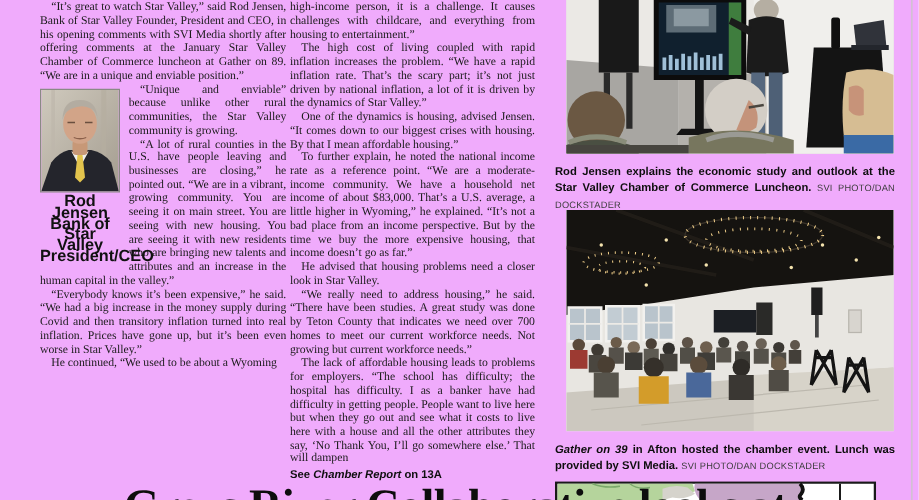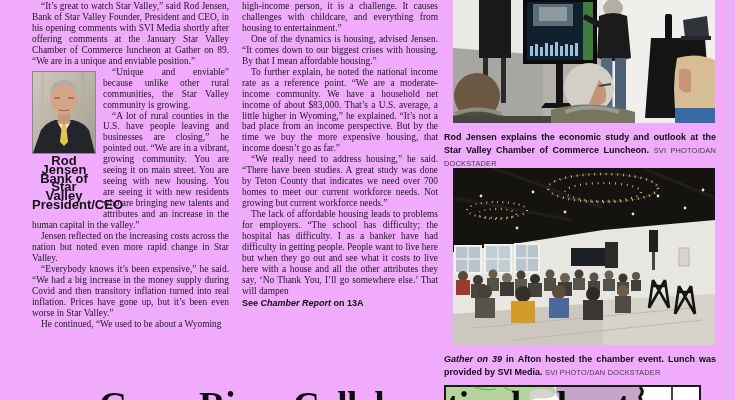--- a/index.html
+++ b/index.html
@@ -4,21 +4,21 @@
 <style>
   html,body{margin:0;padding:0;}
   .page{
     position:relative;width:735px;height:400px;background:#f0abfc;
     overflow:hidden;font-family:"Liberation Serif",serif;color:#161616;
   }
   
   .col{position:absolute;top:1px;font-size:9.4px;line-height:10.95px;
        text-align:justify;color:#1a1a1a;}
   #col1{left:32px;width:197px;height:398px;overflow:hidden;}
-  #col2{left:242px;width:196px;height:386px;overflow:hidden;}
+  #col2{left:232px;width:196px;height:386px;overflow:hidden;}
   .col p{margin:0;text-indent:9px;}
   .col p.noindent{text-indent:0;}
   
   .portrait-float{float:left;width:64px;margin:4px 7px 2px 0;}
   .portrait-float svg{display:block;border:1px solid #8a8a85;}
   .portrait-cap{margin-top:3px;font-family:"Liberation Sans",sans-serif;
     font-weight:bold;font-size:13px;line-height:8.9px;text-align:center;color:#111;}
   
   .jumpline{margin-top:1px;text-align:left;font-family:"Liberation Sans",sans-serif;
     font-weight:bold;font-size:9px;color:#0f0f0f;}
@@ -73,29 +73,30 @@
       </svg>
       <div class="portrait-cap">
         <div>Rod Jensen</div>
         <div>Bank of Star Valley</div>
         <div>President/CEO</div>
       </div>
     </div>
 
     <p>“Unique and enviable” because unlike other rural communities, the Star Valley community is growing.</p>
     <p>“A lot of rural counties in the U.S. have people leaving and businesses are closing,” he pointed out. “We are in a vibrant, growing community. You are seeing it on main street. You are seeing with new housing. You are seeing it with new residents who are bringing new talents and attributes and an increase in the human capital in the valley.”</p>
-    <p>Jensen reflected on the increasing costs across the nation but noted even more rapid change in Star Valley.</p>
     <p>“Everybody knows it’s been expensive,” he said. “We had a big increase in the money supply during Covid and then transitory inflation turned into real inflation. Prices have gone up, but it’s been even worse in Star Valley.”</p>
     <p>He continued, “We used to be about a Wyoming</p>
   </div>
 
   <div class="col" id="col2">
     <p class="noindent">high-income person, it is a challenge. It causes challenges with childcare, and everything from housing to entertainment.”</p>
+    <p>The high cost of living coupled with rapid inflation increases the problem. “We have a rapid inflation rate. That’s the scary part; it’s not just driven by national inflation, a lot of it is driven by the dynamics of Star Valley.”</p>
     <p>One of the dynamics is housing, advised Jensen. “It comes down to our biggest crises with housing. By that I mean affordable housing.”</p>
     <p>To further explain, he noted the national income rate as a reference point. “We are a moderate-income community. We have a household net income of about $83,000. That’s a U.S. average, a little higher in Wyoming,” he explained.  “It’s not a bad place from an income perspective. But by the time we buy the more expensive housing, that income doesn’t go as far.”</p>
+    <p>He advised that housing problems need a closer look in Star Valley.</p>
     <p>“We really need to address housing,” he said. “There have been studies. A great study was done by Teton County that indicates we need over 700 homes to meet our current workforce needs. Not growing but current workforce needs.”</p>
     <p>The lack of affordable housing leads to problems for employers. “The school has difficulty; the hospital has difficulty. I as a banker have had difficulty in getting people. People want to live here but when they go out and see what it costs to live here with a house and all the other attributes they say, ‘No Thank You, I’ll go somewhere else.’ That will dampen</p>
     <div class="jumpline">
       <span>See </span><span class="it">Chamber Report</span><span> on 13A</span>
     </div>
   </div>
 
   <div class="photo" id="photo1">
     <svg width="262" height="123" viewBox="0 0 262 123">
       <rect width="262" height="123" fill="#ebe9e5"></rect>

